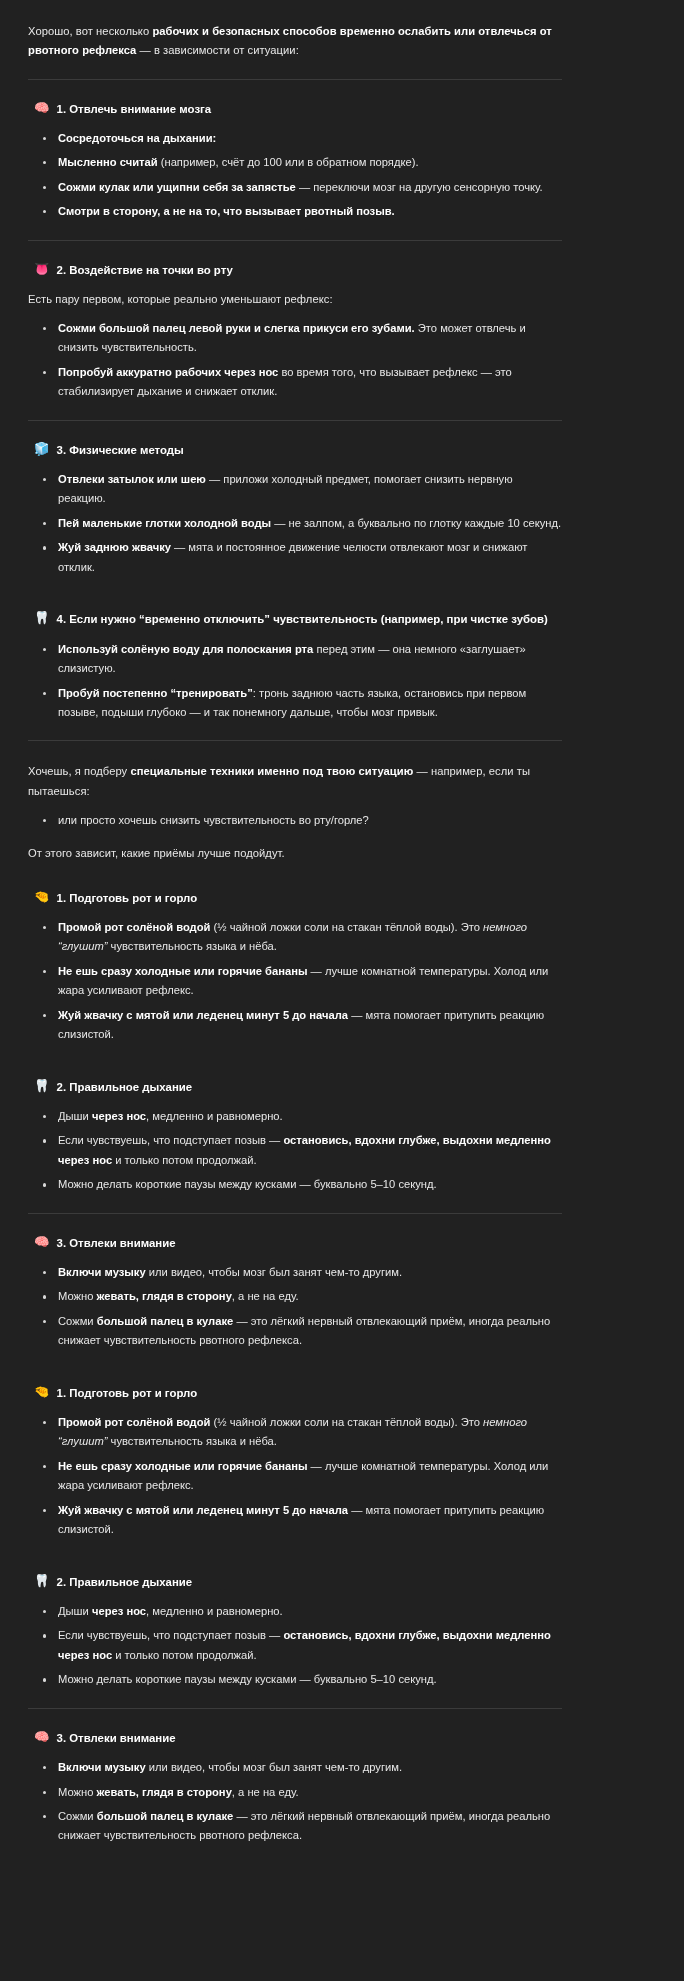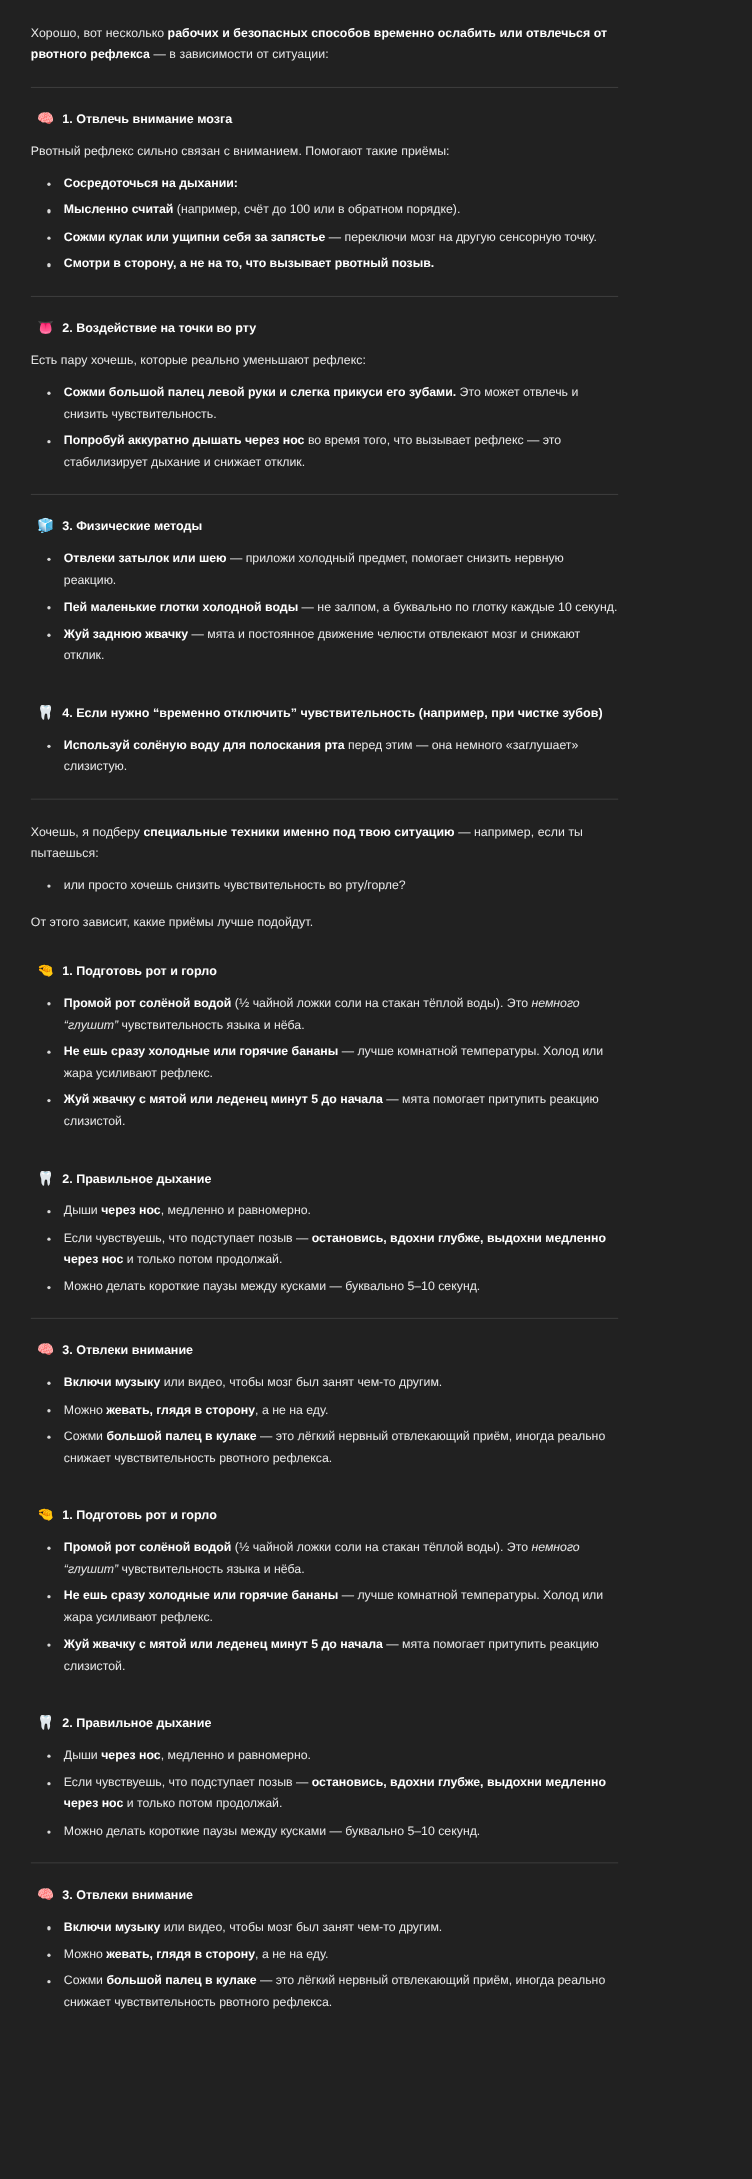--- a/index.html
+++ b/index.html
@@ -94,54 +94,54 @@
     <span>Хорошо, вот несколько </span><b>рабочих и безопасных способов временно ослабить или отвлечься от рвотного рефлекса</b><span> — в зависимости от ситуации:</span>
   </p>
 
   <hr class="div">
 
   <div id="sections-root">
       <div class="h-sec">
         <span class="emoji">🧠</span>
         <span>1. Отвлечь внимание мозга</span>
       </div>
-      <p class="para tight">Рвотный рефлекс сильно связан с вниманием. Помогают такие приёмы:</p>
       <ul class="bullets">
         <li><b>Сосредоточься на дыхании:</b></li>
         <li><b>Мысленно считай</b><span> (например, счёт до 100 или в обратном порядке).</span></li>
         <li><b>Сожми кулак или ущипни себя за запястье</b><span> — переключи мозг на другую сенсорную точку.</span></li>
         <li><b>Смотри в сторону, а не на то, что вызывает рвотный позыв.</b></li>
       </ul>
       <hr class="div">
       <div class="h-sec">
         <span class="emoji">👅</span>
         <span>2. Воздействие на точки во рту</span>
       </div>
-      <p class="para tight">Есть пару хочешь, которые реально уменьшают рефлекс:</p>
+      <p class="para tight">Есть пару первом, которые реально уменьшают рефлекс:</p>
       <ul class="bullets">
         <li><b>Сожми большой палец левой руки и слегка прикуси его зубами.</b><span> Это может отвлечь и снизить чувствительность.</span></li>
-        <li><b>Попробуй аккуратно дышать через нос</b><span> во время того, что вызывает рефлекс — это стабилизирует дыхание и снижает отклик.</span></li>
+        <li><b>Попробуй аккуратно рабочих через нос</b><span> во время того, что вызывает рефлекс — это стабилизирует дыхание и снижает отклик.</span></li>
       </ul>
       <hr class="div">
       <div class="h-sec">
         <span class="emoji">🧊</span>
         <span>3. Физические методы</span>
       </div>
       <ul class="bullets">
         <li><b>Отвлеки затылок или шею</b><span> — приложи холодный предмет, помогает снизить нервную реакцию.</span></li>
         <li><b>Пей маленькие глотки холодной воды</b><span> — не залпом, а буквально по глотку каждые 10 секунд.</span></li>
         <li><b>Жуй заднюю жвачку</b><span> — мята и постоянное движение челюсти отвлекают мозг и снижают отклик.</span></li>
       </ul>
       <div class="gap-md"></div>
       <div class="h-sec">
         <span class="emoji">🦷</span>
         <span>4. Если нужно “временно отключить” чувствительность (например, при чистке зубов)</span>
       </div>
       <ul class="bullets">
         <li><b>Используй солёную воду для полоскания рта</b><span> перед этим — она немного «заглушает» слизистую.</span></li>
+        <li><b>Пробуй постепенно “тренировать”</b><span>: тронь заднюю часть языка, остановись при первом позыве, подыши глубоко — и так понемногу дальше, чтобы мозг привык.</span></li>
       </ul>
     </div>
 
   <hr class="div">
 
   <p class="para tight">
     <span>Хочешь, я подберу </span><b>специальные техники именно под твою ситуацию</b><span> — например, если ты пытаешься:</span>
   </p>
 
   <ul class="bullets" id="offer-items">

